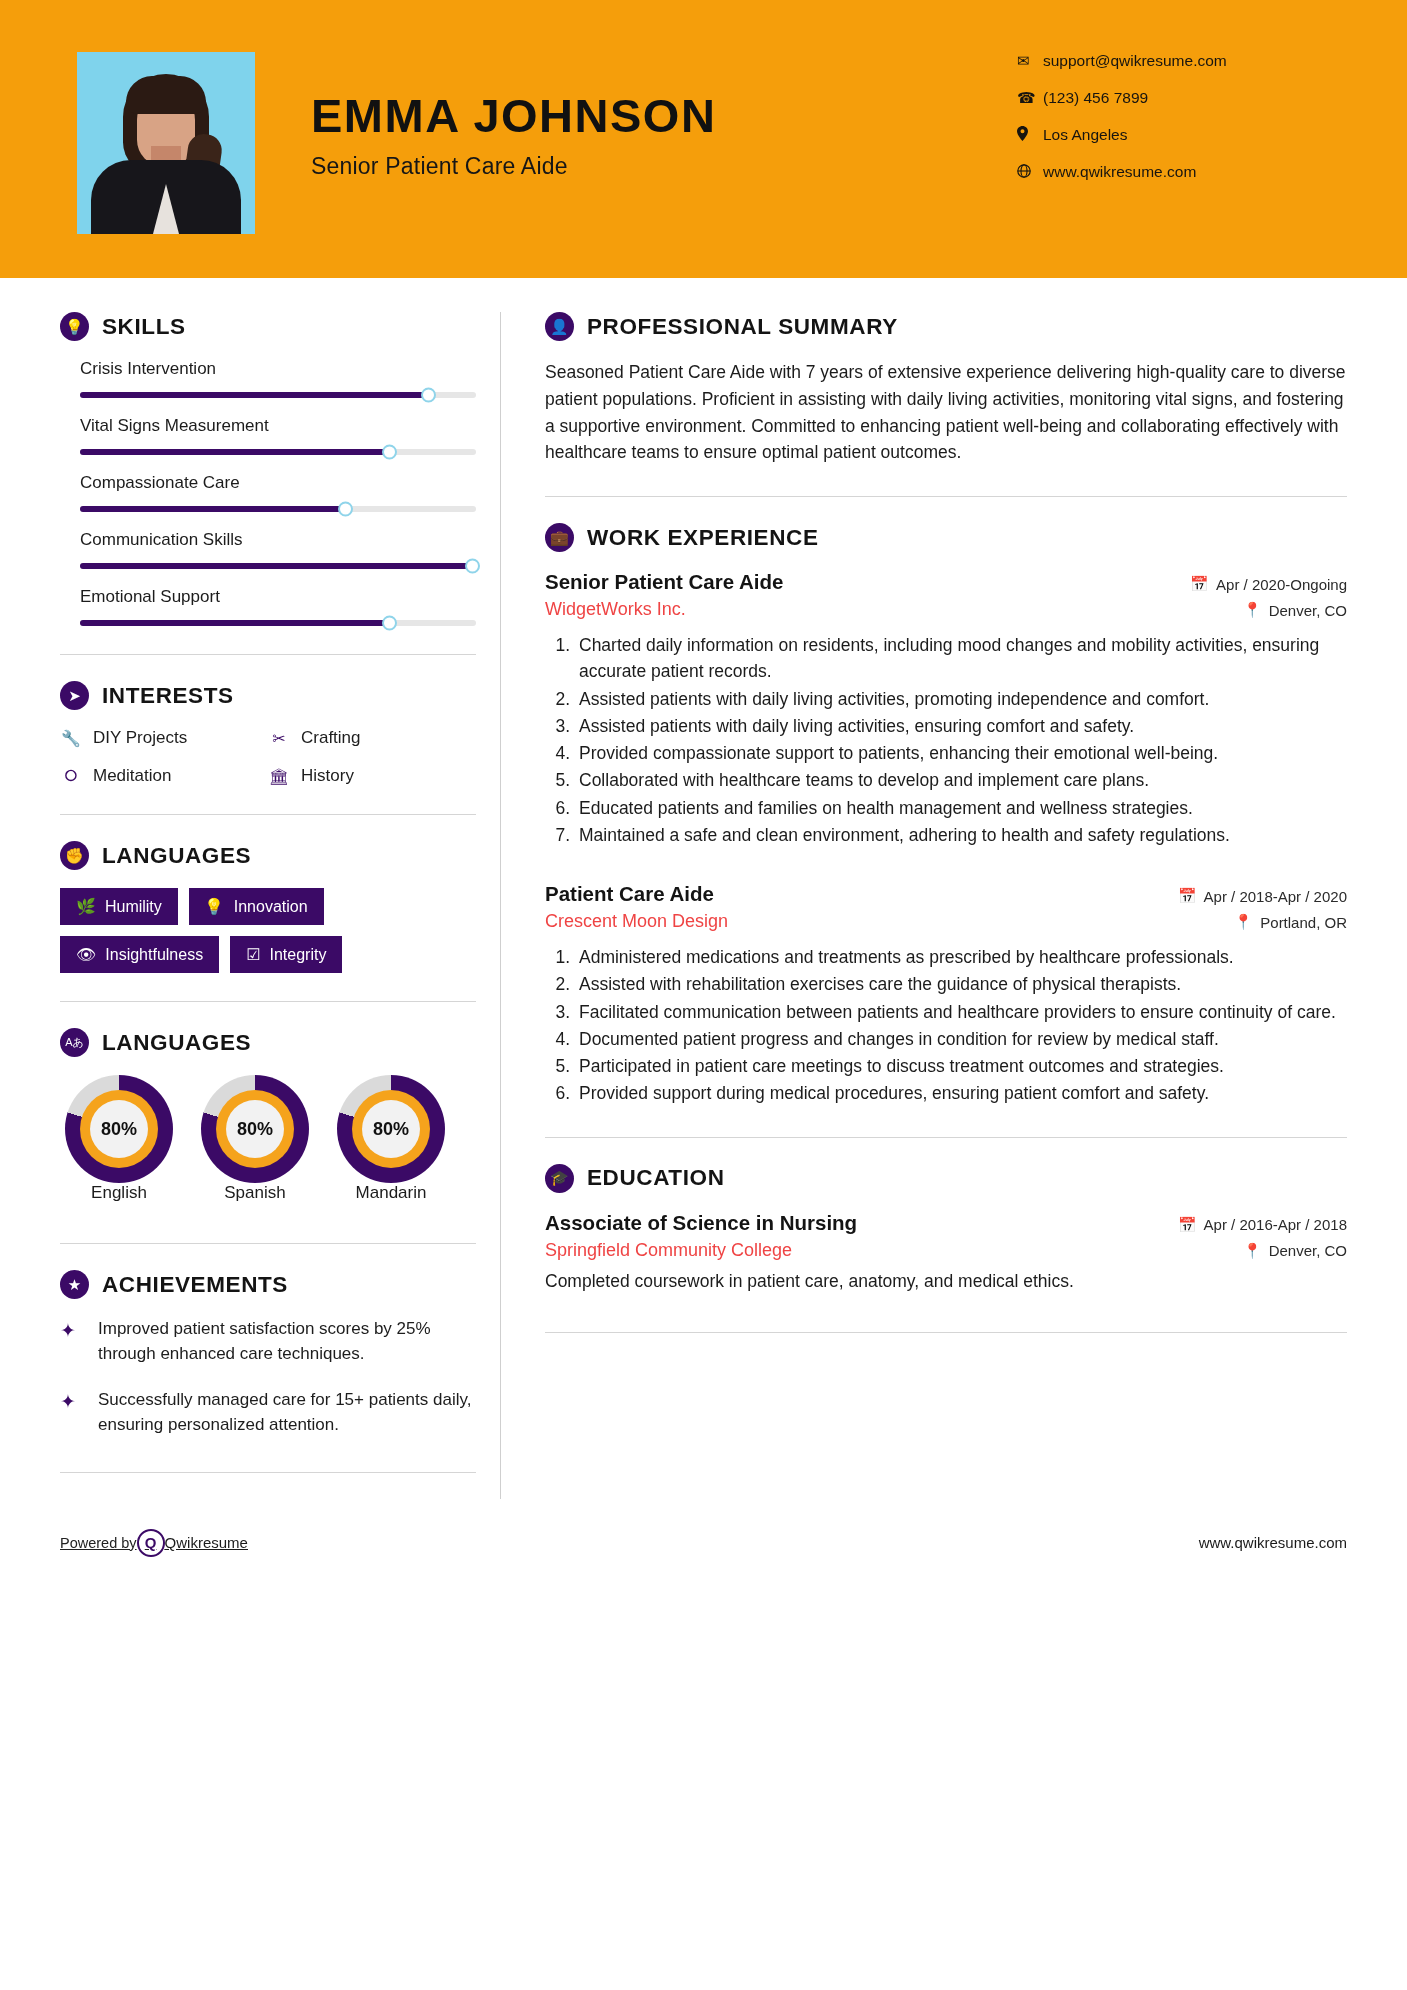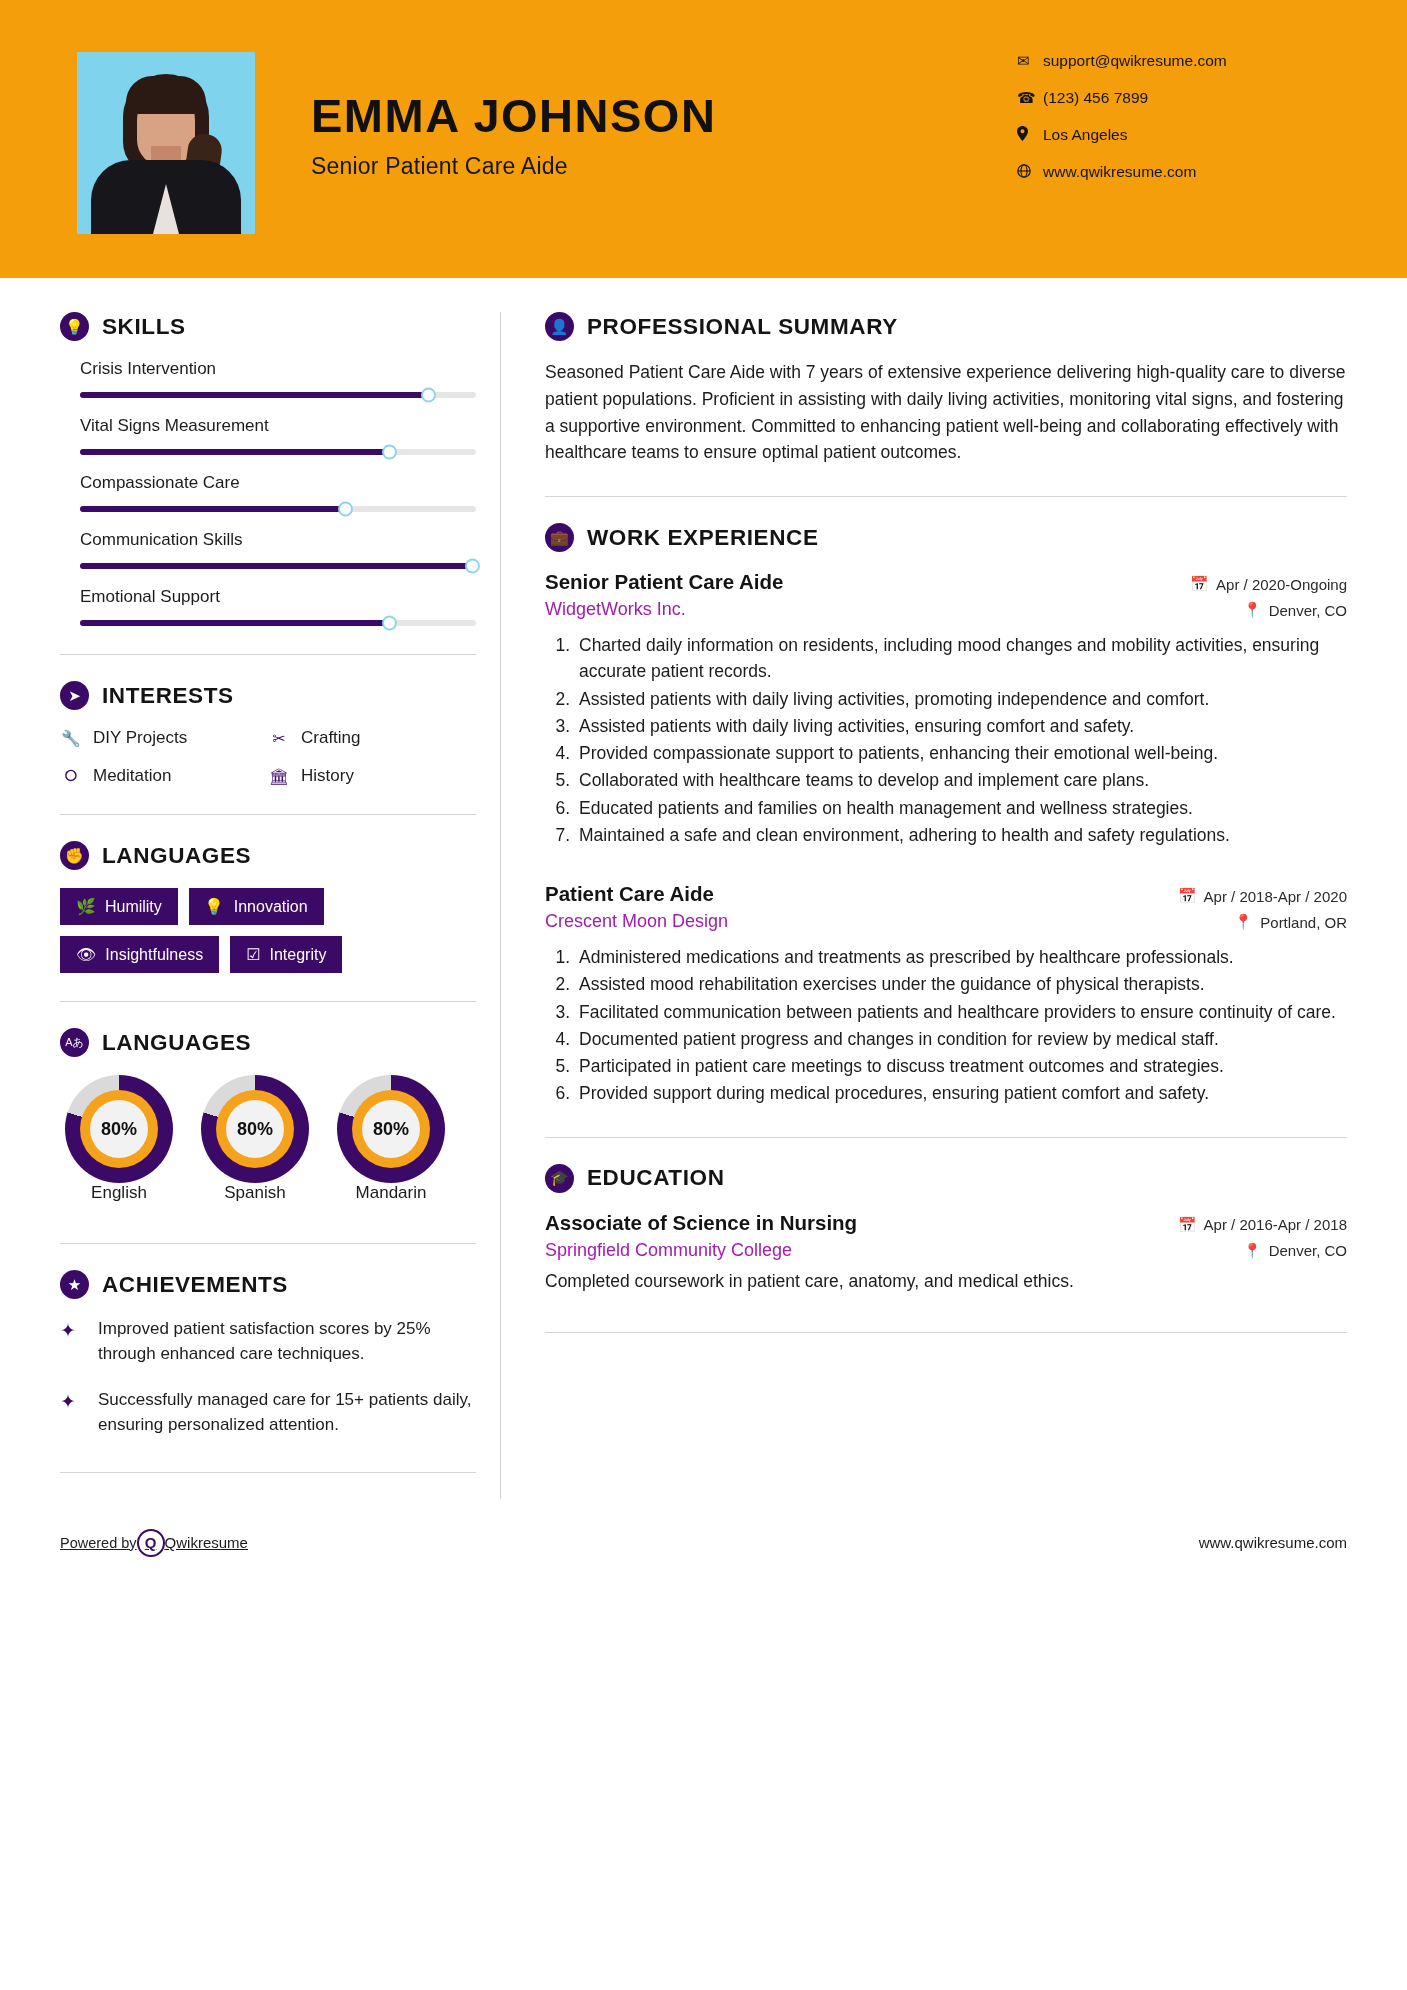--- a/index.html
+++ b/index.html
@@ -223,21 +223,21 @@
   .summary {
     font-size: 17.5px;
     line-height: 1.53;
     color: #1c1c1c;
   }
   .job { margin-bottom: 10px; }
   .job-top { display:flex; justify-content: space-between; align-items: baseline; }
   .job-title { font-size: 20.5px; font-weight: bold; color:#141414; }
   .job-meta { font-size: 15px; color:#2b2b2b; display:flex; align-items:center; gap:7px; }
   .job-sub { display:flex; justify-content: space-between; align-items: baseline; margin-top: 5px; }
-  .company { font-size: 18px; color: #a21caf; }
+  .company { font-size: 18px; color: #ef4444; }
   .loc { font-size: 15px; color:#2b2b2b; display:flex; align-items:center; gap:7px;}
   ol.duties { margin: 12px 0 0 0; padding-left: 30px; }
   ol.duties li { font-size: 17.5px; line-height:1.5; color:#1c1c1c; margin-bottom: 1px; padding-left:4px;}
   .edu-desc { font-size:17.5px; color:#1c1c1c; margin-top:10px; }
   .hr-r { height:1px; background:#d5d5d5; margin: 30px 0 26px; }
   
   .footer {
     display:flex; justify-content: space-between; align-items:center;
     padding: 0 60px;
     margin-top: 30px;
@@ -514,21 +514,21 @@
           </div>
           <div class="job-sub">
             <div class="company">Crescent Moon Design</div>
             <div class="loc">
               <span>📍</span>
               <span>Portland, OR</span>
             </div>
           </div>
           <ol class="duties">
             <li>Administered medications and treatments as prescribed by healthcare professionals.</li>
-            <li>Assisted mood rehabilitation exercises under the guidance of physical therapists.</li>
+            <li>Assisted with rehabilitation exercises care the guidance of physical therapists.</li>
             <li>Facilitated communication between patients and healthcare providers to ensure continuity of care.</li>
             <li>Documented patient progress and changes in condition for review by medical staff.</li>
             <li>Participated in patient care meetings to discuss treatment outcomes and strategies.</li>
             <li>Provided support during medical procedures, ensuring patient comfort and safety.</li>
           </ol>
         </div>
       </div>
 
       <div class="hr-r"></div>
 

